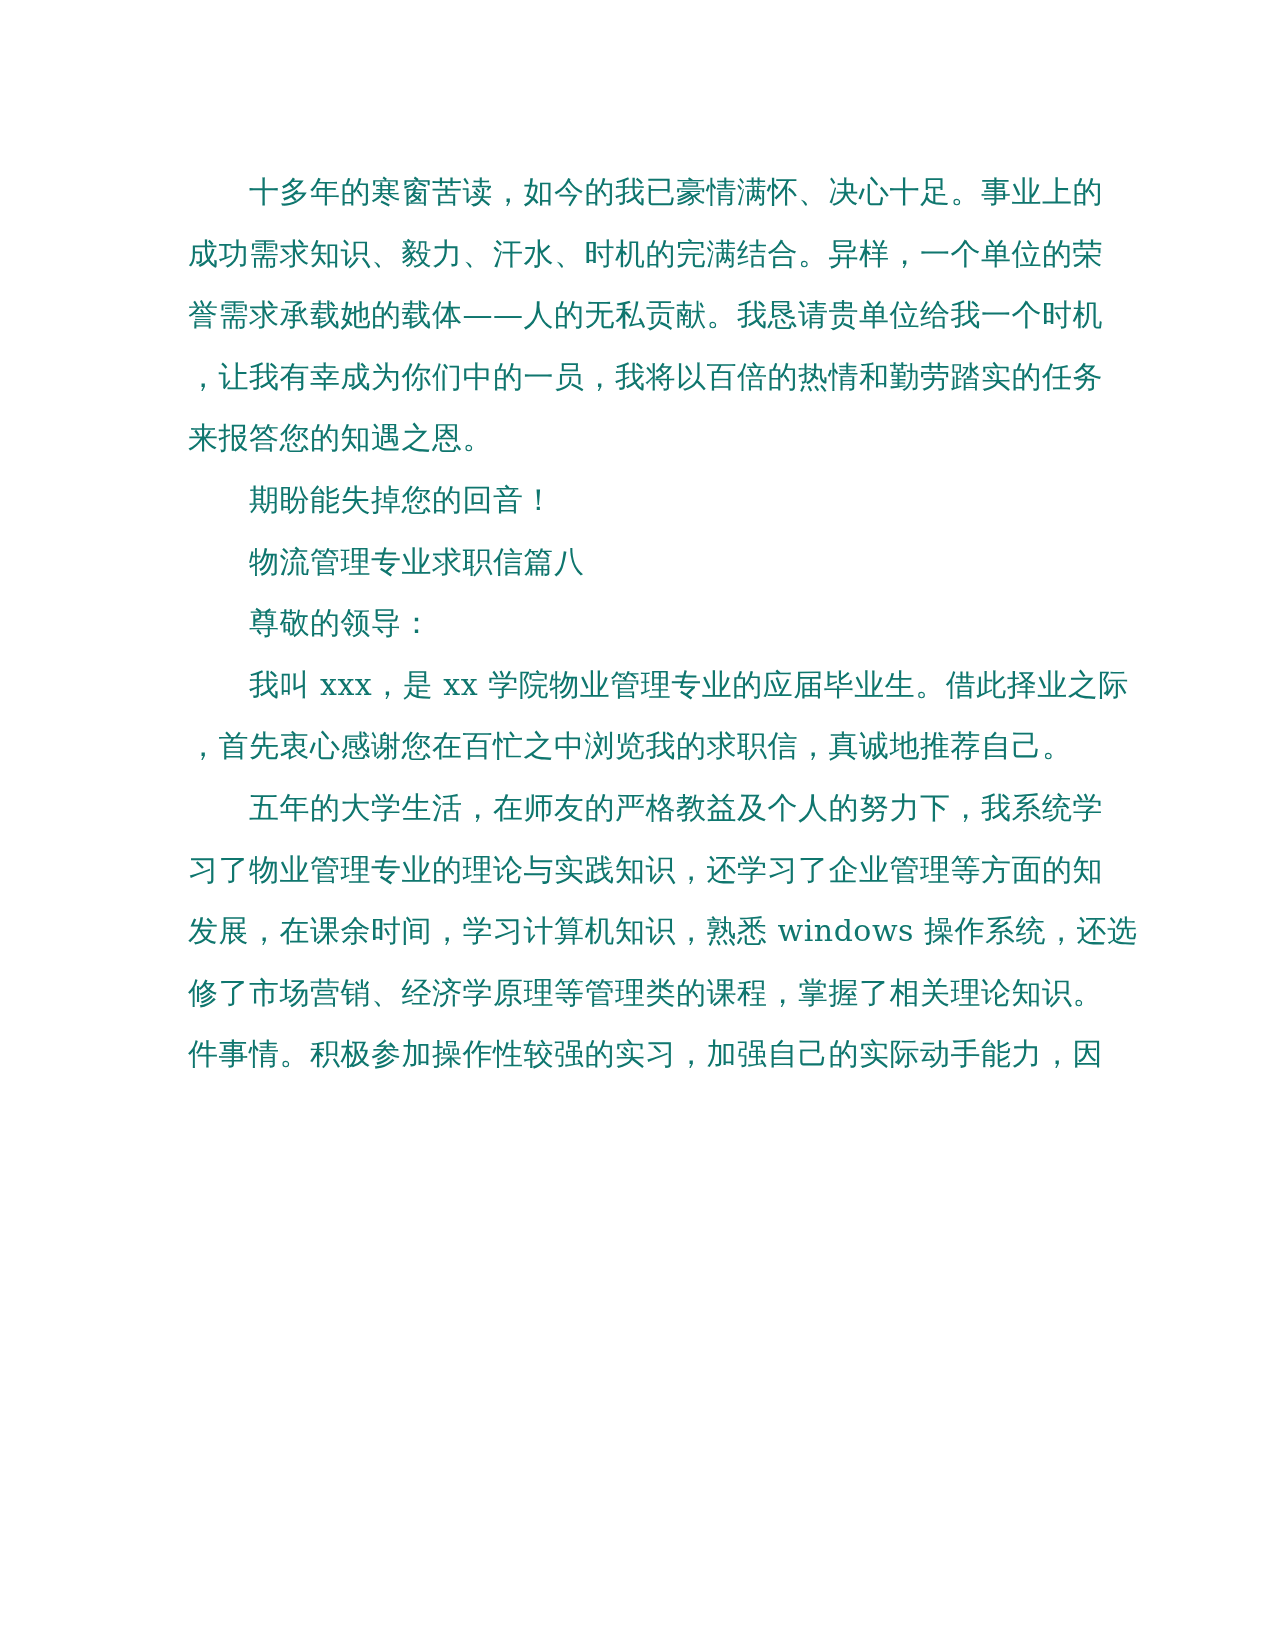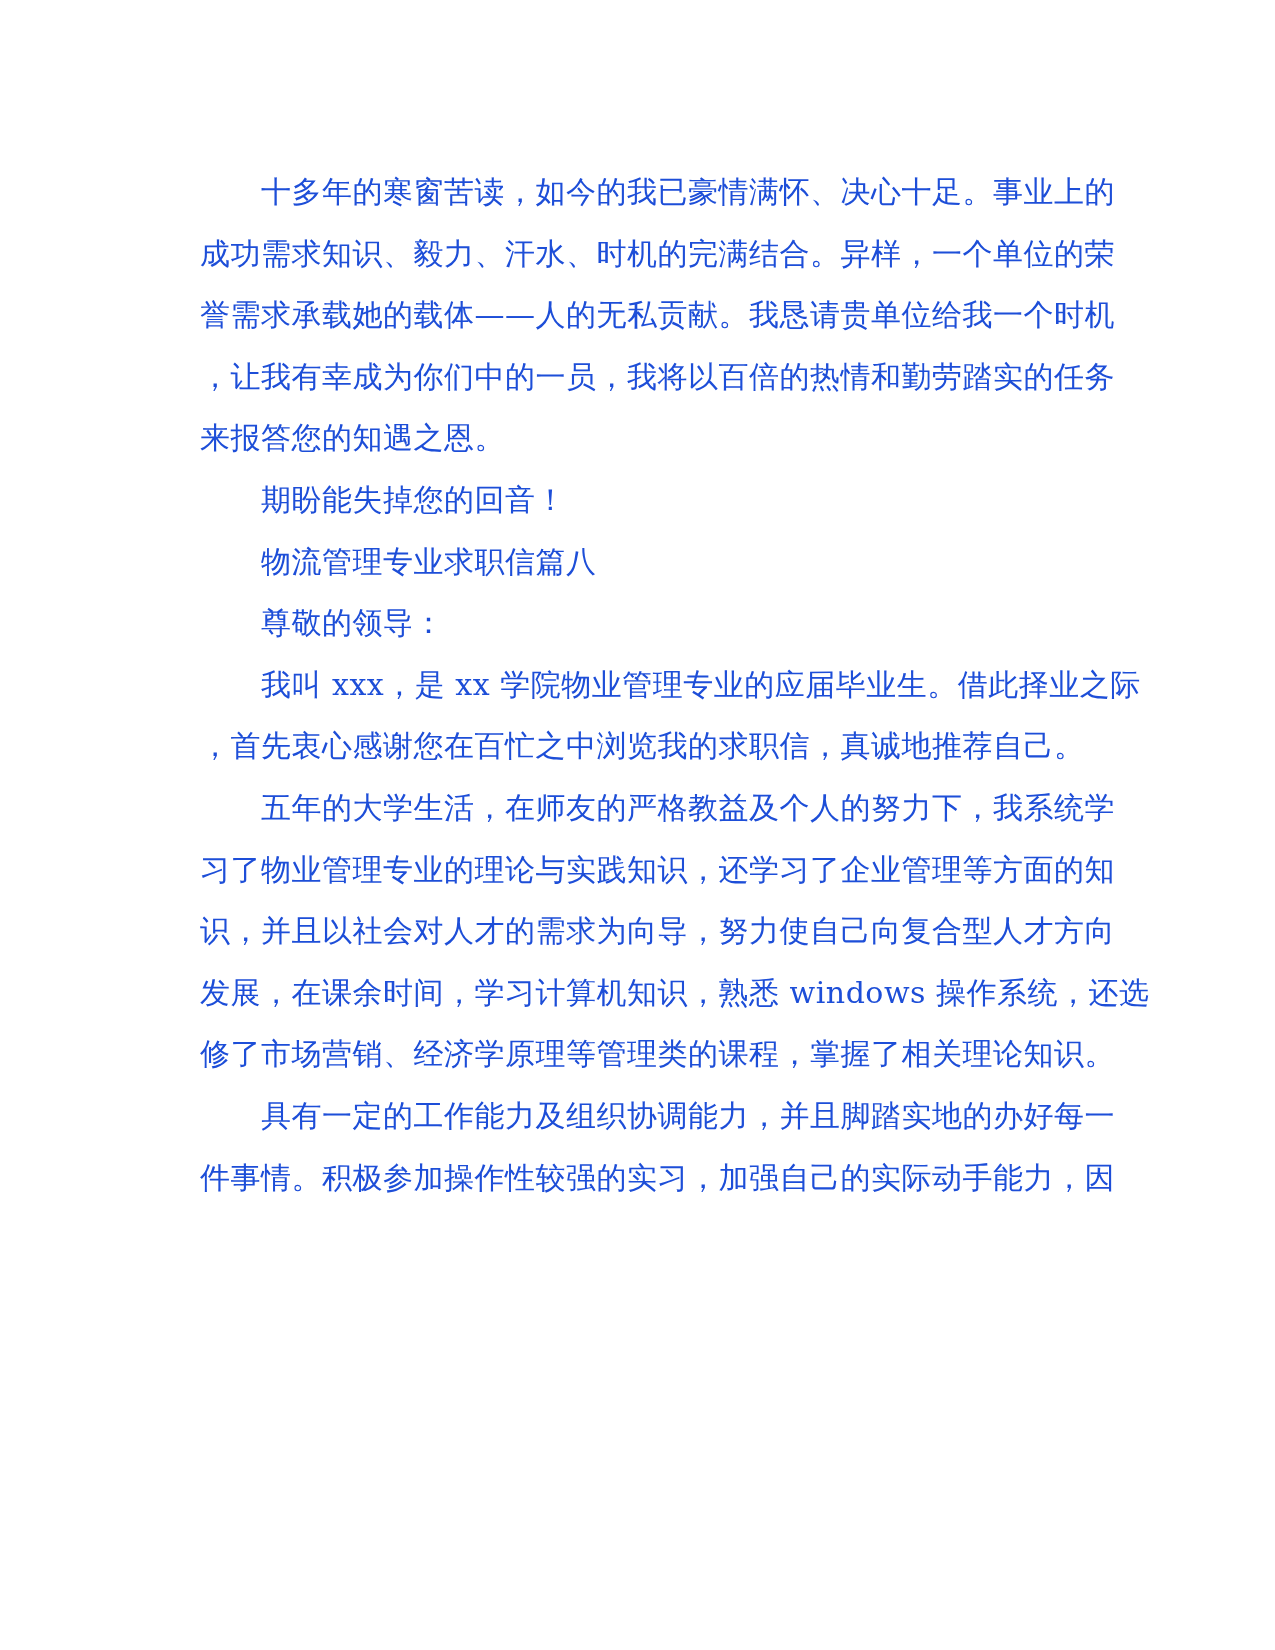--- a/index.html
+++ b/index.html
@@ -22,25 +22,24 @@
   }
   .paragraph {
     margin: 0;
     padding: 0;
   }
   .text-line {
     font-family: "DejaVu Serif", "Liberation Serif", serif;
     font-size: 30px;
     line-height: 61.6px;
     height: 61.6px;
-    color: #1d4ed8;
+    color: #0f766e;
     font-weight: 400;
     white-space: pre;
     letter-spacing: 0.5px;
-    margin-left: 12px;
   }
   .text-line.indent {
     text-indent: 61px;
   }
 </style>
 </head>
 <body>
 
 <div class="page">
   <div class="text-column">
@@ -60,22 +59,20 @@
       <div class="paragraph">
         <div class="text-line indent">尊敬的领导：</div>
       </div>
       <div class="paragraph">
         <div class="text-line indent">我叫 xxx，是 xx 学院物业管理专业的应届毕业生。借此择业之际</div>
         <div class="text-line">，首先衷心感谢您在百忙之中浏览我的求职信，真诚地推荐自己。</div>
       </div>
       <div class="paragraph">
         <div class="text-line indent">五年的大学生活，在师友的严格教益及个人的努力下，我系统学</div>
         <div class="text-line">习了物业管理专业的理论与实践知识，还学习了企业管理等方面的知</div>
-        <div class="text-line">识，并且以社会对人才的需求为向导，努力使自己向复合型人才方向</div>
         <div class="text-line">发展，在课余时间，学习计算机知识，熟悉 windows 操作系统，还选</div>
         <div class="text-line">修了市场营销、经济学原理等管理类的课程，掌握了相关理论知识。</div>
       </div>
       <div class="paragraph">
-        <div class="text-line indent">具有一定的工作能力及组织协调能力，并且脚踏实地的办好每一</div>
         <div class="text-line">件事情。积极参加操作性较强的实习，加强自己的实际动手能力，因</div>
       </div>
     </div>
 </div>
 
 </body></html>

